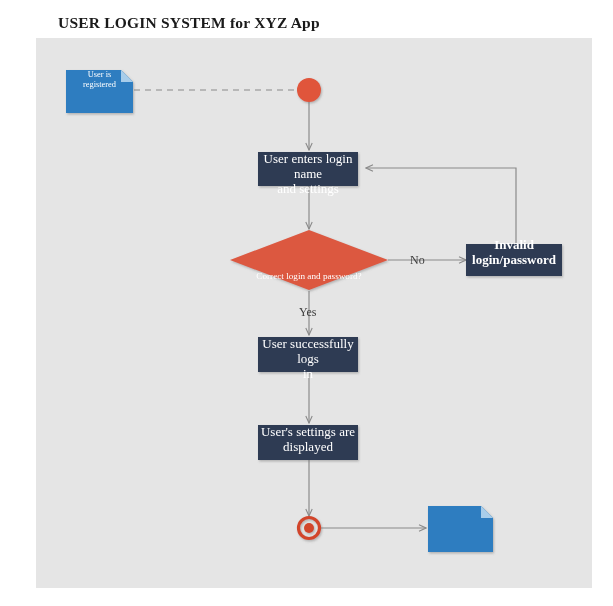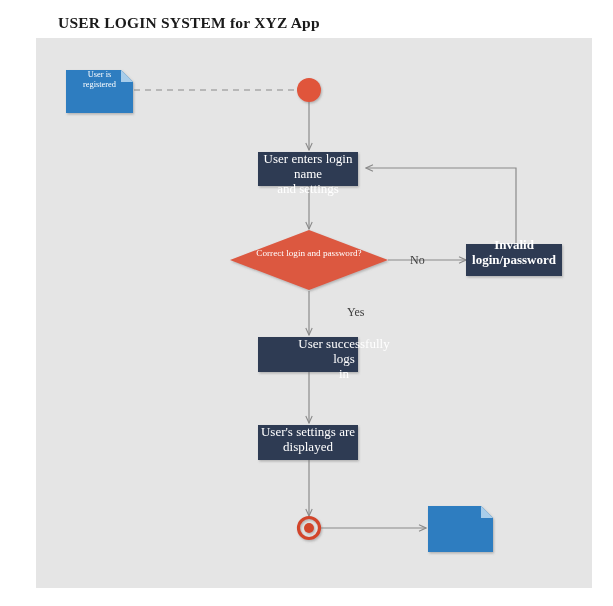--- a/index.html
+++ b/index.html
@@ -60,21 +60,21 @@
   }
   .edge-label {
     position: absolute;
     color: #3c3c3c;
     font-family: "Liberation Serif", "DejaVu Serif", serif;
     font-size: 12px;
     white-space: nowrap;
   }
   .box-label { font-size: 13px; }
   .note-label { font-size: 8.4px; }
-  .diamond-label { font-size: 9.2px; }
+  .diamond-label { font-size: 9.2px; margin-top: 23px; }
 </style>
 </head>
 <body>
 
 <div id="page">
 
   <div id="title">USER LOGIN SYSTEM for XYZ App</div>
 
   <div id="canvas">
 
@@ -175,33 +175,33 @@
       <span>
         <span>User enters login name</span><br>
         <span>and settings</span>
       </span>
     </div>
 
     <div class="node-label diamond-label" style="left:194px; top:210px; width:158px; height:24px;">Correct login and password?</div>
 
     <div class="node-label box-label" style="left:430px; top:200px; width:96px; height:32px;font-weight:bold;">Invalid login/password</div>
 
-    <div class="node-label box-label" style="left:222px; top:299px; width:100px; height:35px;margin-left:36px;">
+    <div class="node-label box-label" style="left:222px; top:299px; width:100px; height:35px;">
       <span>
         <span>User successfully logs</span><br>
         <span>in</span>
       </span>
     </div>
 
     <div class="node-label box-label" style="left:222px; top:387px; width:100px; height:35px;">
       <span>
         <span>User's settings are</span><br>
         <span>displayed</span>
       </span>
     </div>
 
 
     <div class="edge-label" style="left:374px; top:215px;">No</div>
 
-    <div class="edge-label" style="left:263px; top:267px;margin-left:48px;">Yes</div>
+    <div class="edge-label" style="left:263px; top:267px;">Yes</div>
 
   </div>
 </div>
 
 </body></html>

